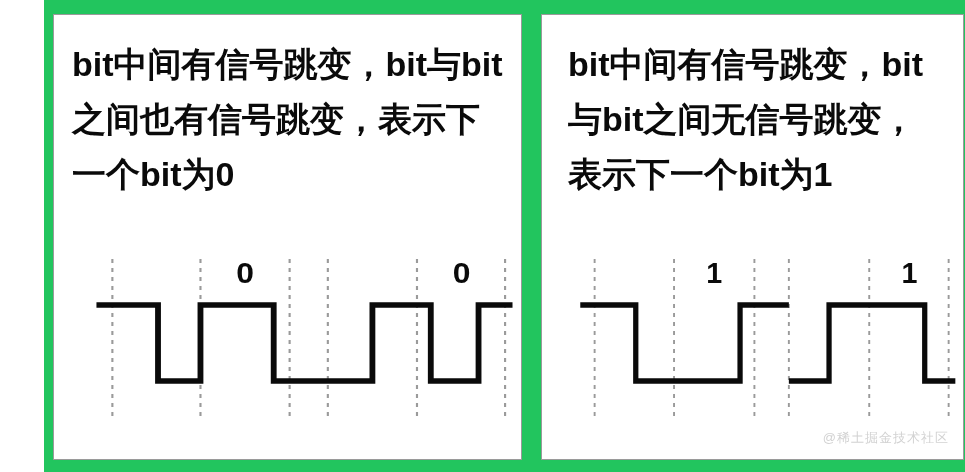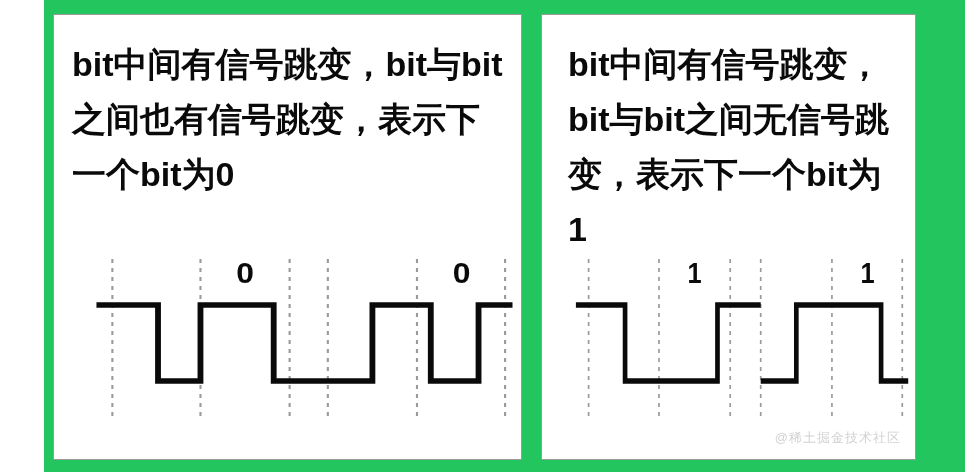--- a/index.html
+++ b/index.html
@@ -18,21 +18,21 @@
   }
   .panel {
     position: absolute;
     top: 14px;
     height: 446px;
     background: #ffffff;
     border: 1px solid #9a9a9a;
     box-sizing: border-box;
   }
   #panel-left  { left: 9px;   width: 469px; }
-  #panel-right { left: 497px; width: 375px; padding-left: 15px; }
+  #panel-right { left: 497px; width: 423px; padding-left: 15px; }
 
   .caption {
     position: absolute;
     left: 0;
     right: 0;
     top: 22px;
     padding: 0 18px;
     box-sizing: border-box;
     font-size: 34px;
     font-weight: 700;

